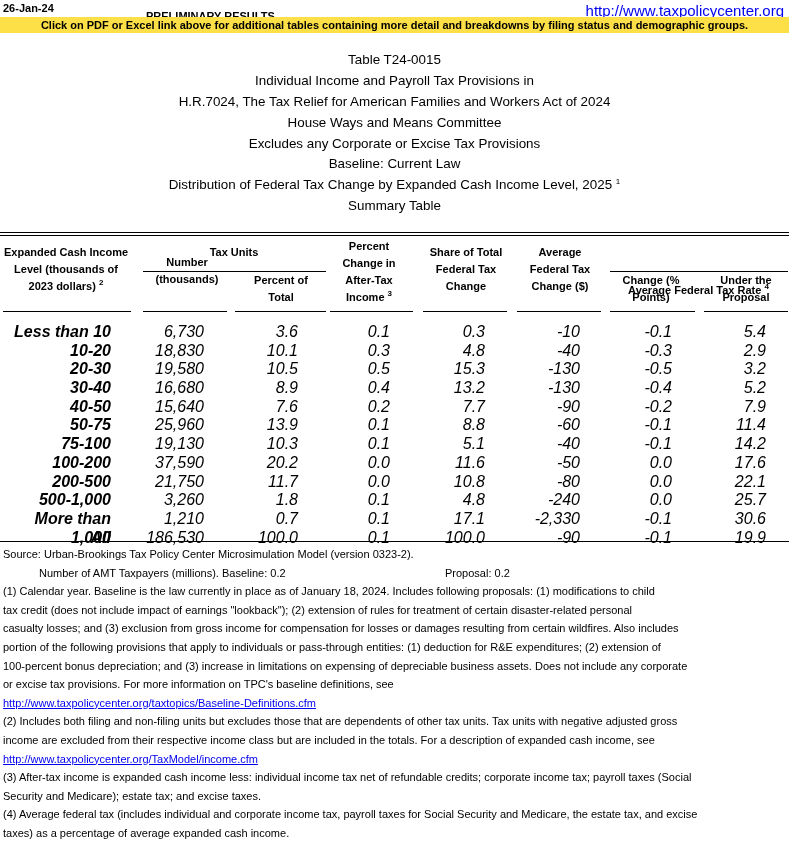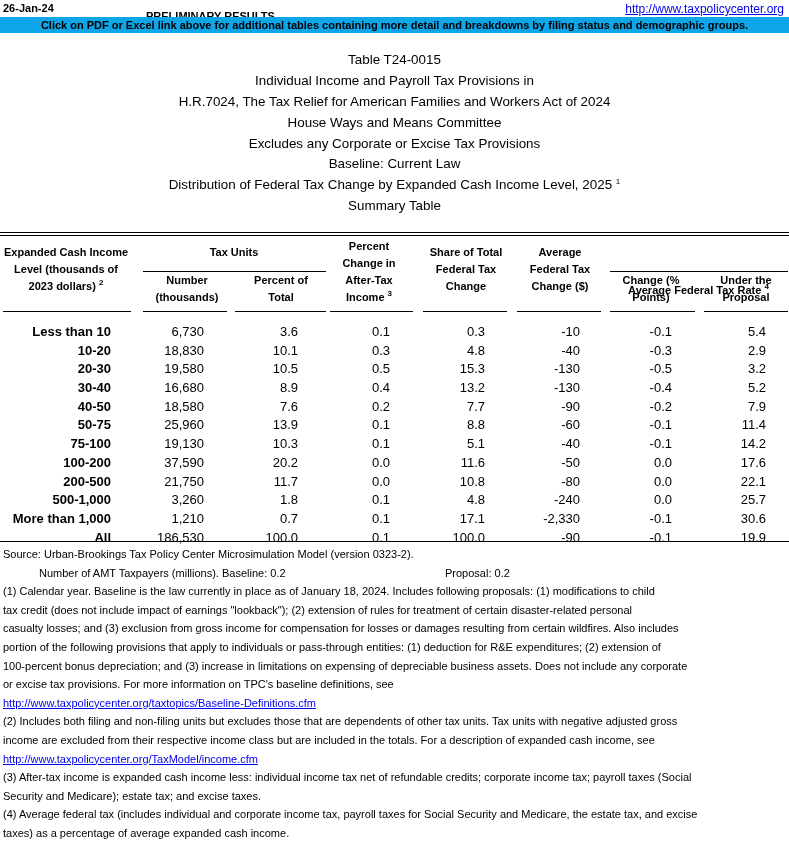--- a/index.html
+++ b/index.html
@@ -4,36 +4,36 @@
 <style>
   html, body { margin: 0; padding: 0; background: #ffffff; }
   body {
     width: 789px; height: 850px; overflow: hidden; position: relative;
     font-family: "Liberation Sans", "DejaVu Sans", sans-serif;
     color: #000; font-size: 11px;
   }
   .topbar { position: absolute; left: 0; top: 0; width: 789px; height: 17px; }
   .date { position: absolute; left: 3px; top: 2px; font-weight: bold; font-size: 11px; }
   .prelim { position: absolute; left: 146px; top: 2px; font-weight: bold; font-size: 11px; margin-top: 8px; }
-  .toplink { position: absolute; right: 5px; top: 2px; color: #0000EE; text-decoration: underline; font-size: 12px; text-align: right; }
+  .toplink { position: absolute; right: 5px; top: 2px; color: #0000EE; text-decoration: underline; font-size: 15px; text-align: right; }
   .banner {
     position: absolute; left: 0; top: 17px; width: 789px; height: 16px;
-    background: #0ea5e9; font-weight: bold; font-size: 11px;
+    background: #fde047; font-weight: bold; font-size: 11px;
     text-align: center; line-height: 16px; white-space: nowrap;
   }
   .titles { position: absolute; left: 0; top: 50px; width: 789px; text-align: center; }
   .titles div { font-weight: normal; font-size: 13.4px; height: 20.9px; line-height: 20.9px; white-space: nowrap; }
   sup { font-size: 8px; vertical-align: super; line-height: 0; }
 
   .rule-top { position: absolute; left: 0; width: 789px; border-top: 1px solid #000; }
   .h { position: absolute; font-weight: bold; font-size: 11px; text-align: center; line-height: 17px; }
   .ul { position: absolute; border-top: 1px solid #000; height: 0; }
 
   .rows { position: absolute; left: 0; top: 323px; width: 789px; }
-  .row { position: relative; height: 18.7px; line-height: 18.7px; font-size: 13px; }
+  .row { position: relative; height: 18.7px; line-height: 18.7px; font-size: 16px; font-style: italic; }
   .row span { position: absolute; text-align: right; }
   .c0 { left: 0; width: 111px; font-weight: bold; }
   .c1 { left: 0; width: 204px; }
   .c2 { left: 0; width: 298px; }
   .c3 { left: 0; width: 390px; }
   .c4 { left: 0; width: 485px; }
   .c5 { left: 0; width: 580px; }
   .c6 { left: 0; width: 672px; }
   .c7 { left: 0; width: 766px; }
 
@@ -70,21 +70,21 @@
 <div class="h" style="left:0;top:244px;width:132px;">
   <div>Expanded Cash Income</div>
   <div>Level (thousands of</div>
   <div><span>2023 dollars)</span> <sup>2</sup></div>
 </div>
 <div class="ul" style="left:3px;top:311px;width:128px;"></div>
 
 <div class="h" style="left:140px;top:244px;width:188px;">Tax Units</div>
 <div class="ul" style="left:143px;top:271px;width:183px;"></div>
 
-<div class="h" style="left:140px;top:272px;width:94px;">
+<div class="h" style="left:140px;top:254px;width:94px;">
   <div>Number</div>
   <div>(thousands)</div>
 </div>
 <div class="ul" style="left:143px;top:311px;width:84px;"></div>
 
 <div class="h" style="left:234px;top:272px;width:94px;">
   <div>Percent of</div>
   <div>Total</div>
 </div>
 <div class="ul" style="left:235px;top:311px;width:91px;"></div>
@@ -164,21 +164,21 @@
       <span class="c1">16,680</span>
       <span class="c2">8.9</span>
       <span class="c3">0.4</span>
       <span class="c4">13.2</span>
       <span class="c5">-130</span>
       <span class="c6">-0.4</span>
       <span class="c7">5.2</span>
     </div>
     <div class="row">
       <span class="c0">40-50</span>
-      <span class="c1">18,580</span>
+      <span class="c1">15,640</span>
       <span class="c2">7.6</span>
       <span class="c3">0.2</span>
       <span class="c4">7.7</span>
       <span class="c5">-90</span>
       <span class="c6">-0.2</span>
       <span class="c7">7.9</span>
     </div>
     <div class="row">
       <span class="c0">50-75</span>
       <span class="c1">25,960</span>

